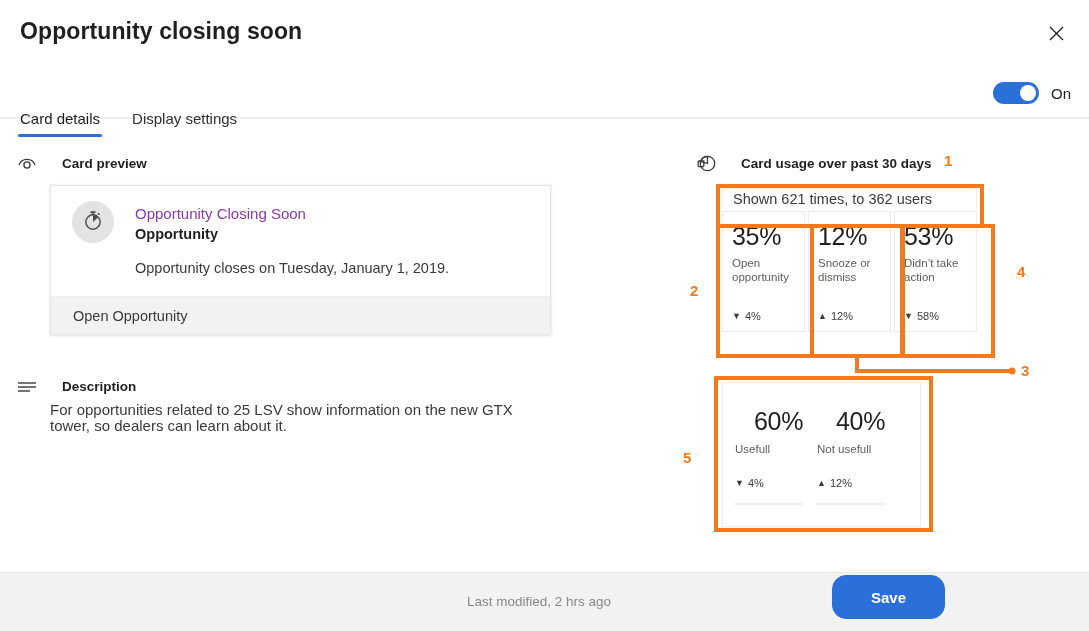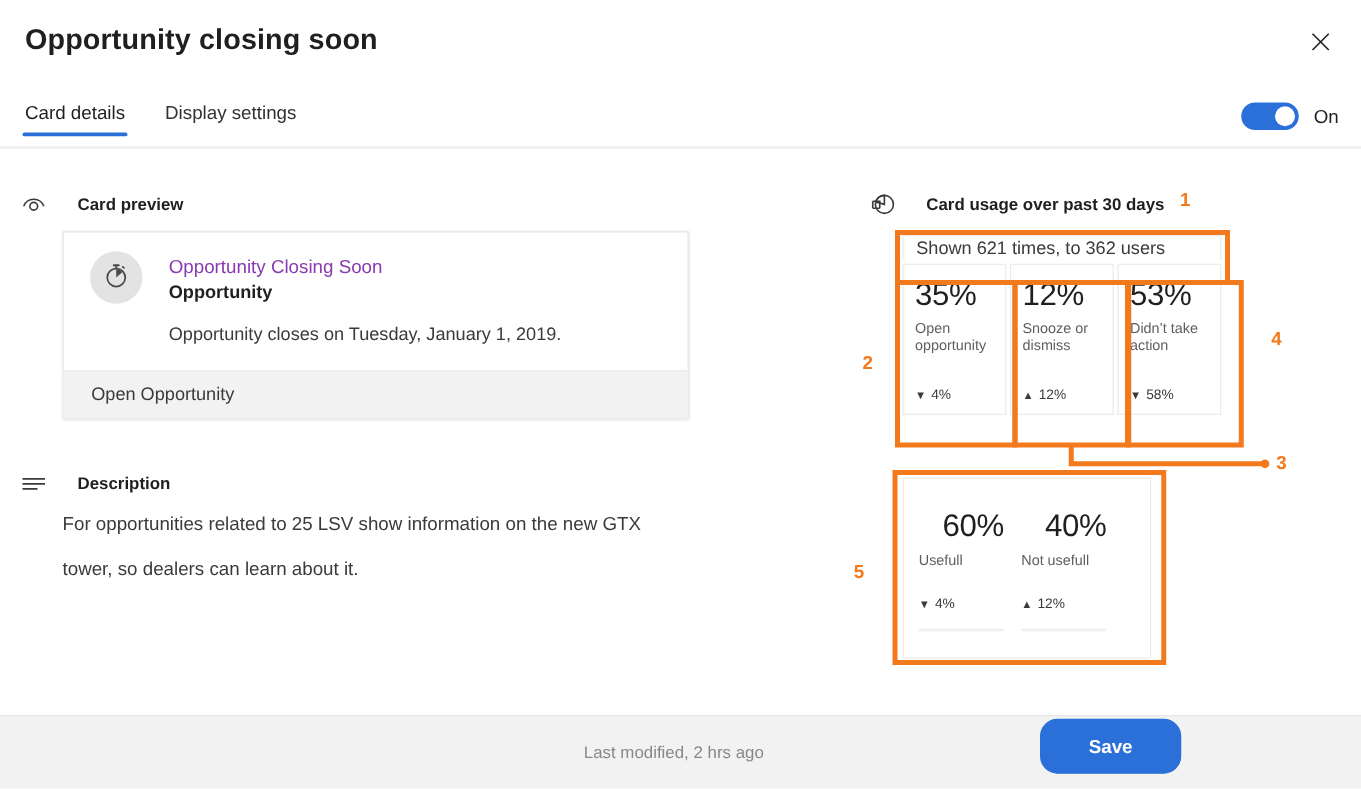--- a/index.html
+++ b/index.html
@@ -27,21 +27,21 @@
   .close-btn svg { display: block; }
 
   
   .tabs {
     position: absolute; left: 18px; top: 82px;
     display: flex; align-items: flex-end; gap: 28px;
   }
   .tab {
     font-size: 15px; color: #323130;
     padding: 0 2px 10px 2px;
-    cursor: pointer; position: relative; white-space: nowrap;
+    cursor: pointer; position: relative; white-space: nowrap; margin-top: 28px;
   }
   .tab.active { color: #201f1e; }
   .tab.active::after {
     content: ""; position: absolute; left: 0; right: 0; bottom: 0;
     height: 3px; background: #2b6fd8; border-radius: 2px;
   }
   .tab-rule {
     position: absolute; left: 0; right: 0; top: 117px;
     height: 2px; background: #eeeeee;
   }
@@ -92,21 +92,21 @@
   .pc-sub { font-size: 14.5px; font-weight: 700; color: #201f1e; line-height: 21px; }
   .pc-desc { font-size: 14.5px; color: #3b3a39; margin-top: 13px; line-height: 20px; }
   .preview-action {
     height: 38px; background: #f2f2f2; border-top: 1px solid #ececec;
     display: flex; align-items: center; padding-left: 22px;
     font-size: 14.5px; color: #3b3a39; cursor: pointer;
   }
 
   .description-text {
     position: absolute; left: 50px; top: 402px; width: 500px;
-    font-size: 15px; line-height: 36px; color: #3b3a39;
+    font-size: 15px; line-height: 16px; color: #3b3a39;
   }
 
   
   #usage-head { left: 695px; top: 152px; }
 
   .usage-block { position: absolute; left: 722px; top: 188px; }
   .shown-row {
     width: 255px; height: 20px;
     background: #fff; border: 1px solid #ececec; border-bottom: none;
     display: flex; align-items: center; padding-left: 10px;

